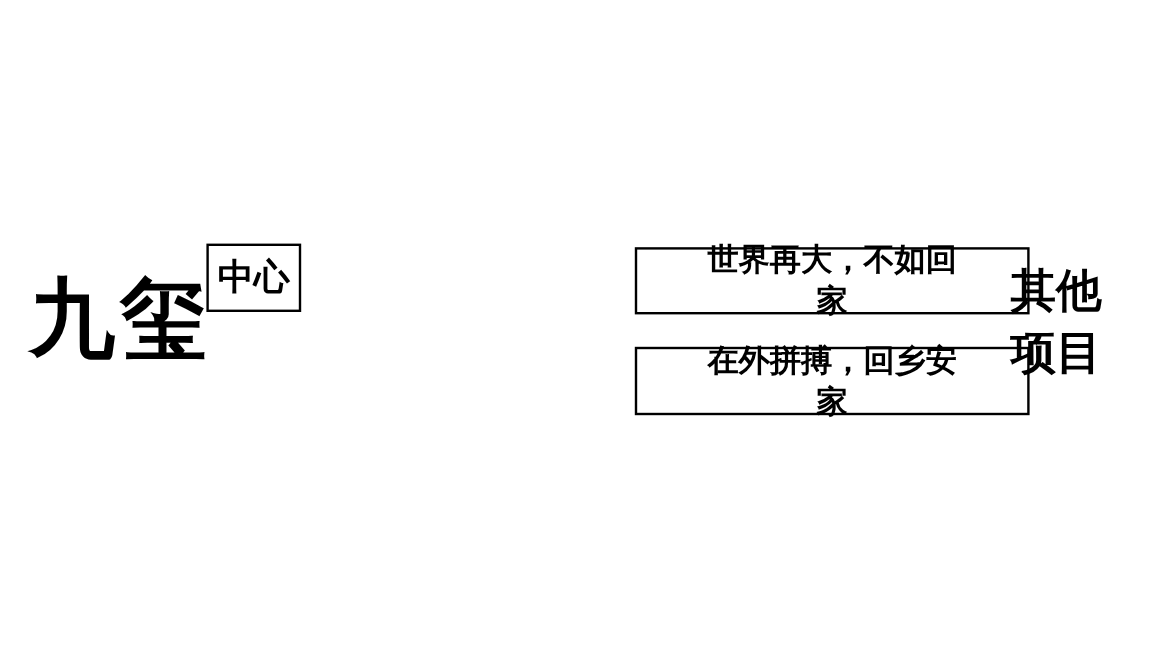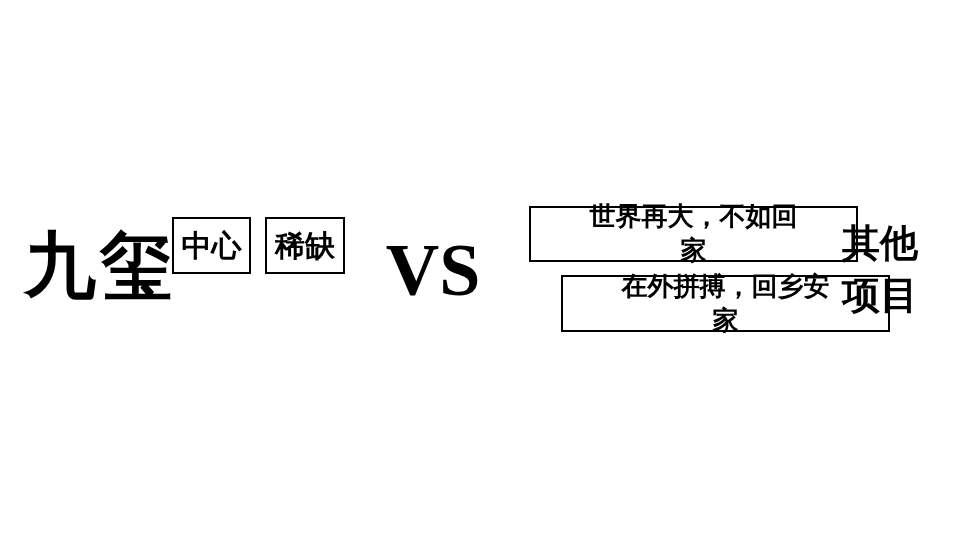--- a/index.html
+++ b/index.html
@@ -22,21 +22,21 @@
     font-size: 72px;
     line-height: 92px;
     letter-spacing: 4px;
     white-space: nowrap;
   }
 
   
   .feature-grid {
     position: absolute;
     left: 172px;
-    top: 217px;
+    top: 203px;
     display: grid;
     grid-template-columns: 79px 80px;
     grid-template-rows: 57px 58px;
     column-gap: 14px;
     row-gap: 10px;
   }
   .feature-box {
     box-sizing: border-box;
     border: 2px solid #000000;
     background: #ffffff;
@@ -70,45 +70,43 @@
     display: flex;
     align-items: center;
     justify-content: center;
     text-align: center;
     font-size: 26px;
     line-height: 34px;
     white-space: pre-line;
     overflow: visible;
   }
   .quote-box.first  { top: 206px; height: 56px; }
-  .quote-box.second { top: 275px; height: 57px; margin-left: 32px; }
+  .quote-box.second { top: 289px; height: 57px; }
 
   
   .other-title {
     position: absolute;
     left: 842px;
     top: 217px;
     font-size: 38px;
     line-height: 52px;
     white-space: pre-line;
   }
 </style>
 </head>
 <body>
 
 <div class="slide">
 
   <div class="jiuxi-title">九玺</div>
 
   <div class="feature-grid">
     <div class="feature-box">中心</div>
-    <div class="feature-box">稀缺</div>
   </div>
 
-  <div class="vs-label">VS</div>
 
   <div class="quote-box first">世界再大，不如回
 家</div>
 
   <div class="quote-box second">在外拼搏，回乡安
 家</div>
 
   <div class="other-title">其他
 项目</div>
 

